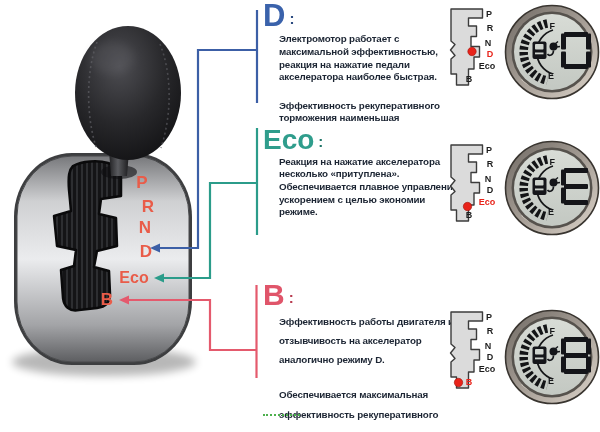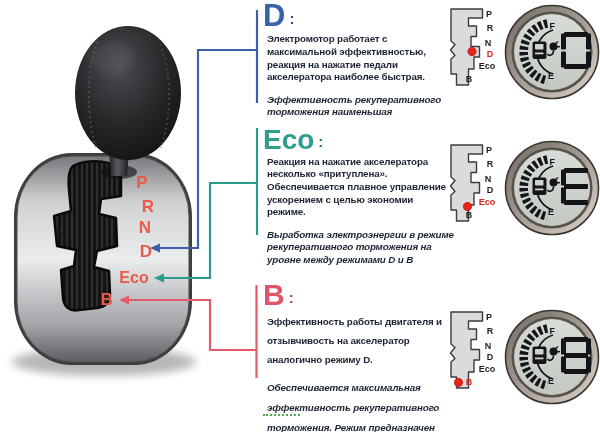--- a/index.html
+++ b/index.html
@@ -10,23 +10,23 @@
 
   
   .block{position:absolute;width:215px;}
   .title{display:flex;align-items:flex-end;font-weight:bold;}
   .title .big{line-height:0.85;}
   .title .colon{font-size:15px;margin-left:4px;padding-bottom:2px;}
   .t-d .big{font-size:31px;color:#3a62ab;}  .t-d .colon{color:#2b4a80;}
   .t-eco .big{font-size:28px;color:#2f9d8c;} .t-eco .colon{color:#1f7568;}
   .t-b .big{font-size:30px;color:#e0556a;}  .t-b .colon{color:#b83c50;}
   .body{font-size:9.8px;font-weight:bold;color:#1c2533;line-height:12.6px;
-        letter-spacing:-0.15px;white-space:pre-line;margin:4px;}
+        letter-spacing:-0.15px;white-space:pre-line;margin:16px;}
   .p1{margin-top:4px;}
-  .p2{margin-top:10px;font-style:italic;}
+  .p2{margin-top:10px;}
   .block-b .body{line-height:19px;}
   .block-b .p2{margin-top:9px;line-height:20px;}
   .squiggle{position:absolute;left:263px;top:414px;width:37px;height:0;
             border-bottom:2px dotted #4db04d;}
 
   
   .gate path.outline{fill:#dbdbdb;stroke:#3c3c3c;stroke-width:1.4;stroke-linejoin:round;}
   .gate text{font-family:"Liberation Sans",sans-serif;font-size:9px;font-weight:bold;
              fill:#1d1d1d;text-anchor:middle;}
   .gate text.active{fill:#e8231a;}
@@ -131,23 +131,20 @@
   <div class="block block-eco" style="left:263px;top:128px;">
     <div class="title t-eco">
       <span class="big">Eco</span>
       <span class="colon">:</span>
     </div>
     <p class="body p1">Реакция на нажатие акселератора
 несколько «притуплена».
 Обеспечивается плавное управление
 ускорением с целью экономии
 режиме.</p>
-    <p class="body p2">Выработка электроэнергии в режиме
-рекуперативного торможения на
-уровне между режимами D и B</p>
   </div>
 
   <div class="block block-b" style="left:263px;top:282px;">
     <div class="title t-b">
       <span class="big">B</span>
       <span class="colon">:</span>
     </div>
     <p class="body p1">Эффективность работы двигателя и
 отзывчивость на акселератор
 аналогично режиму D.</p>

